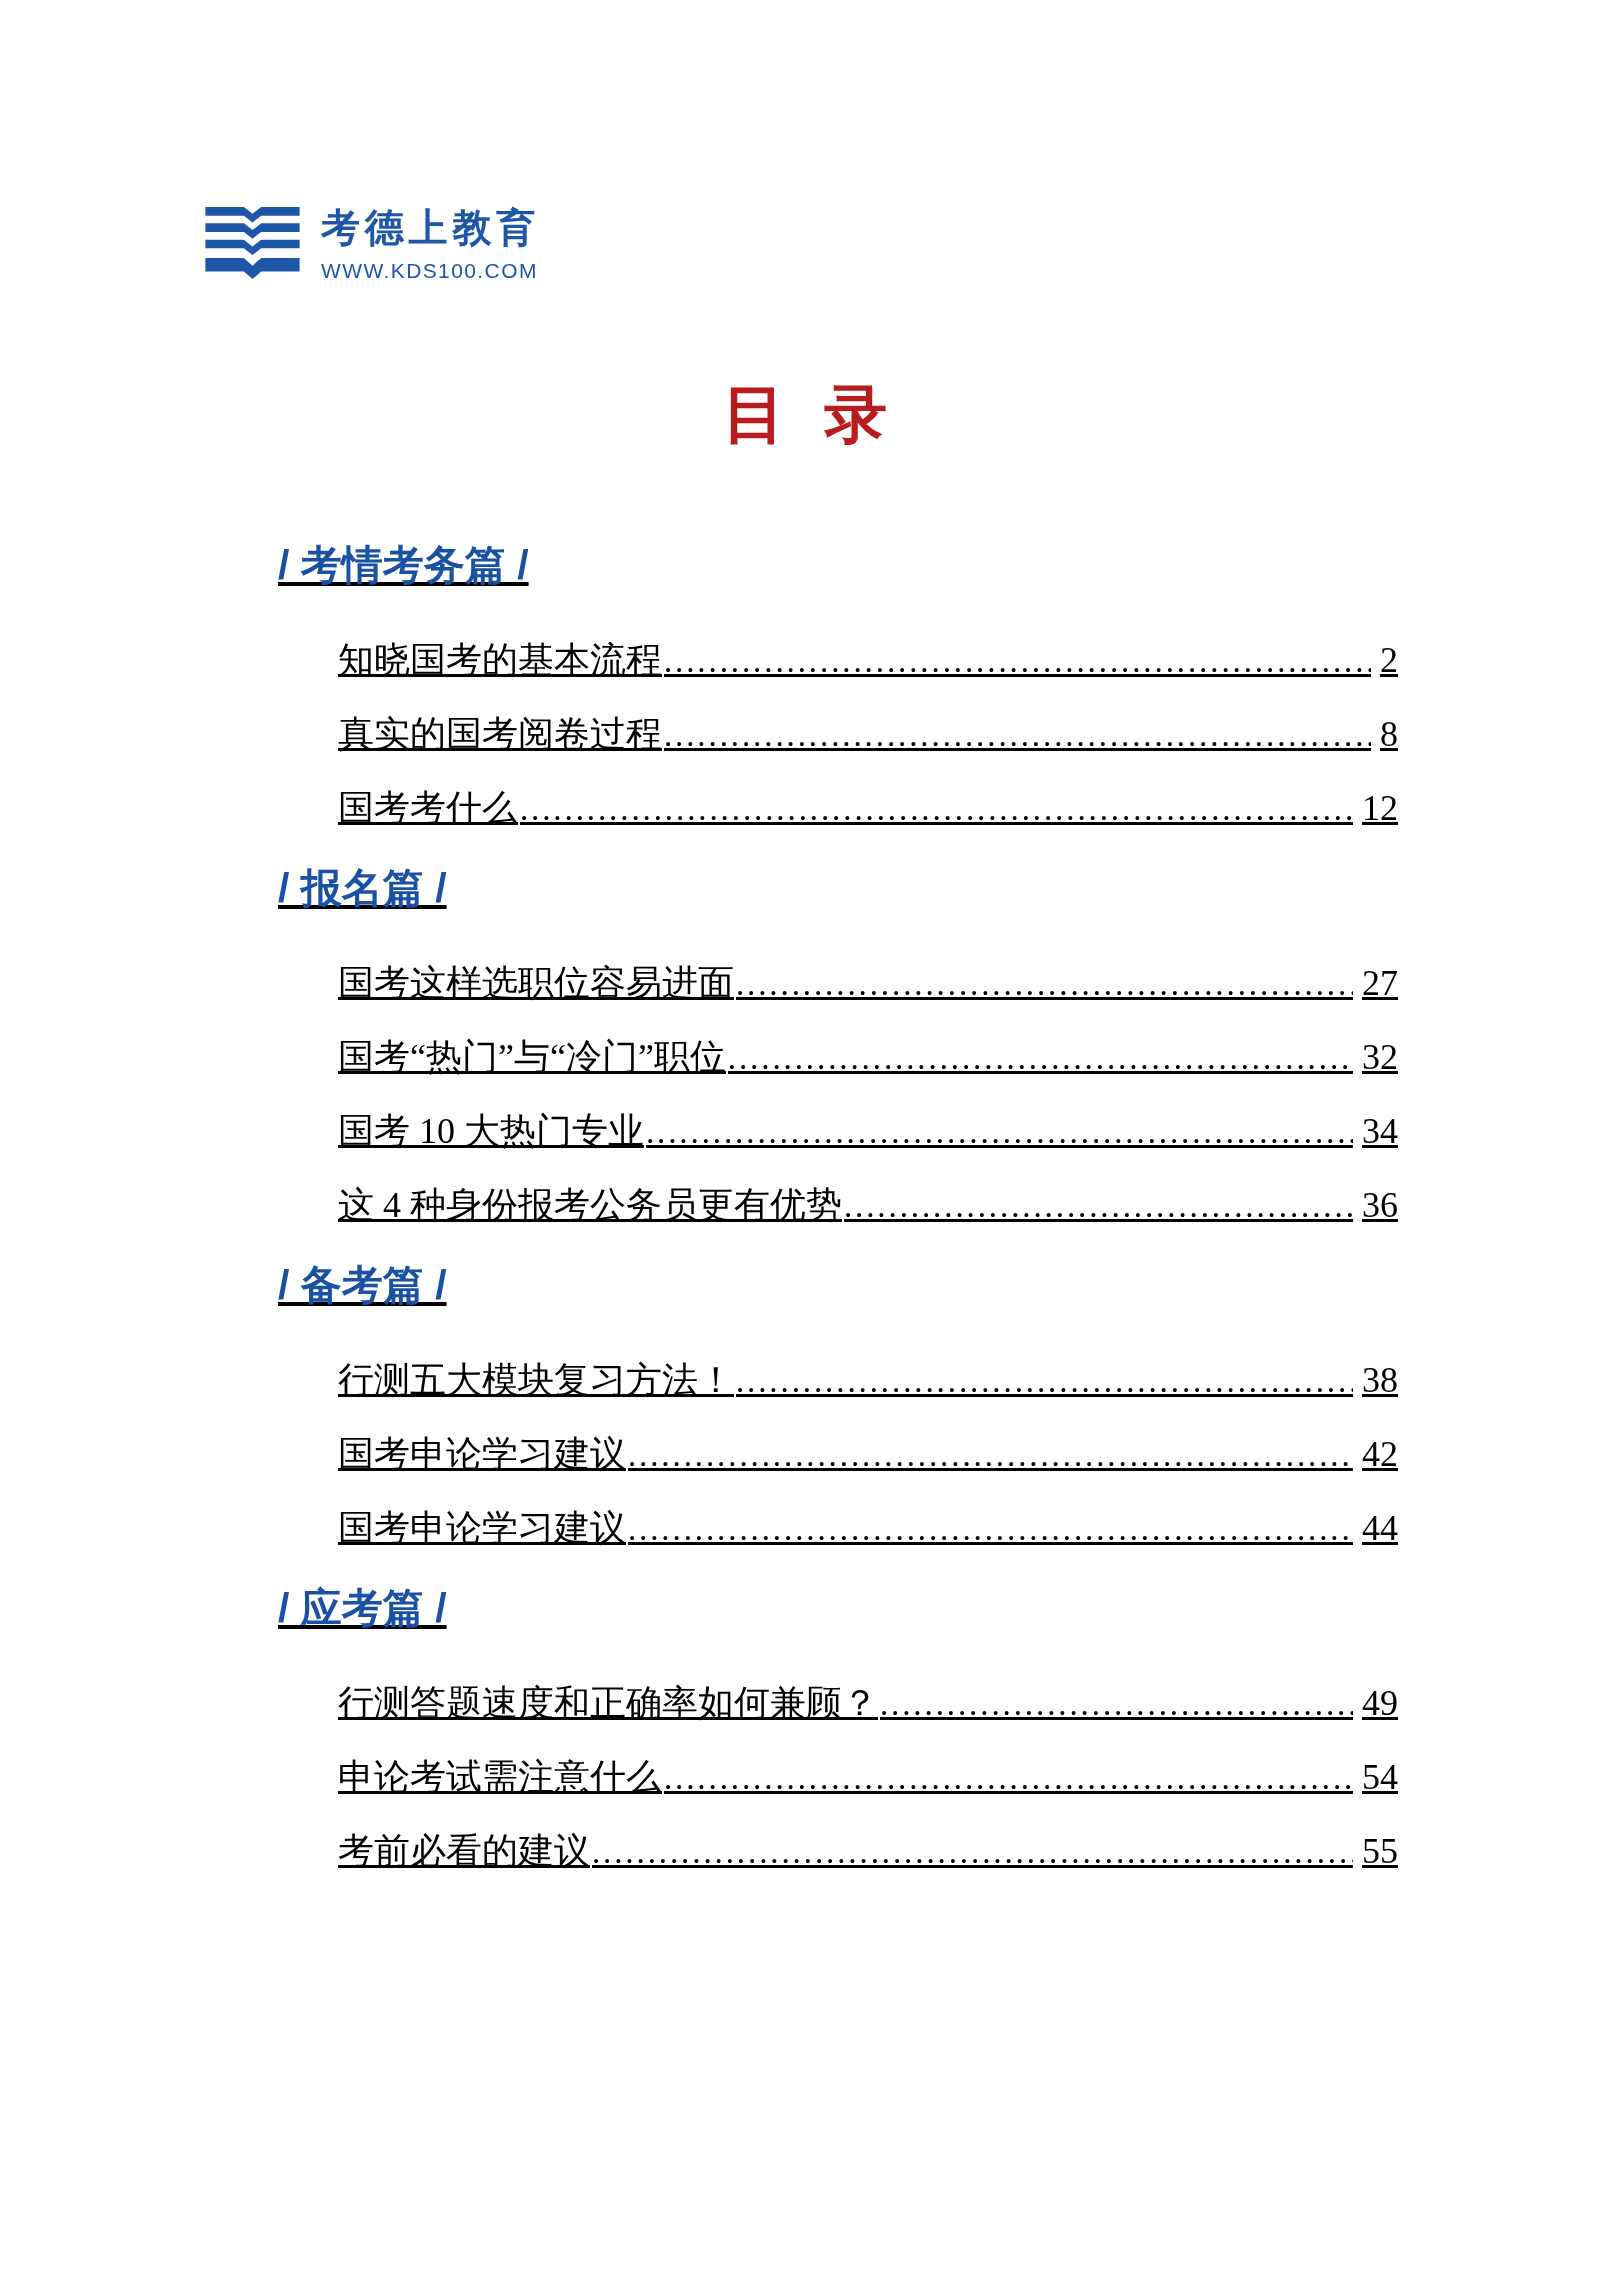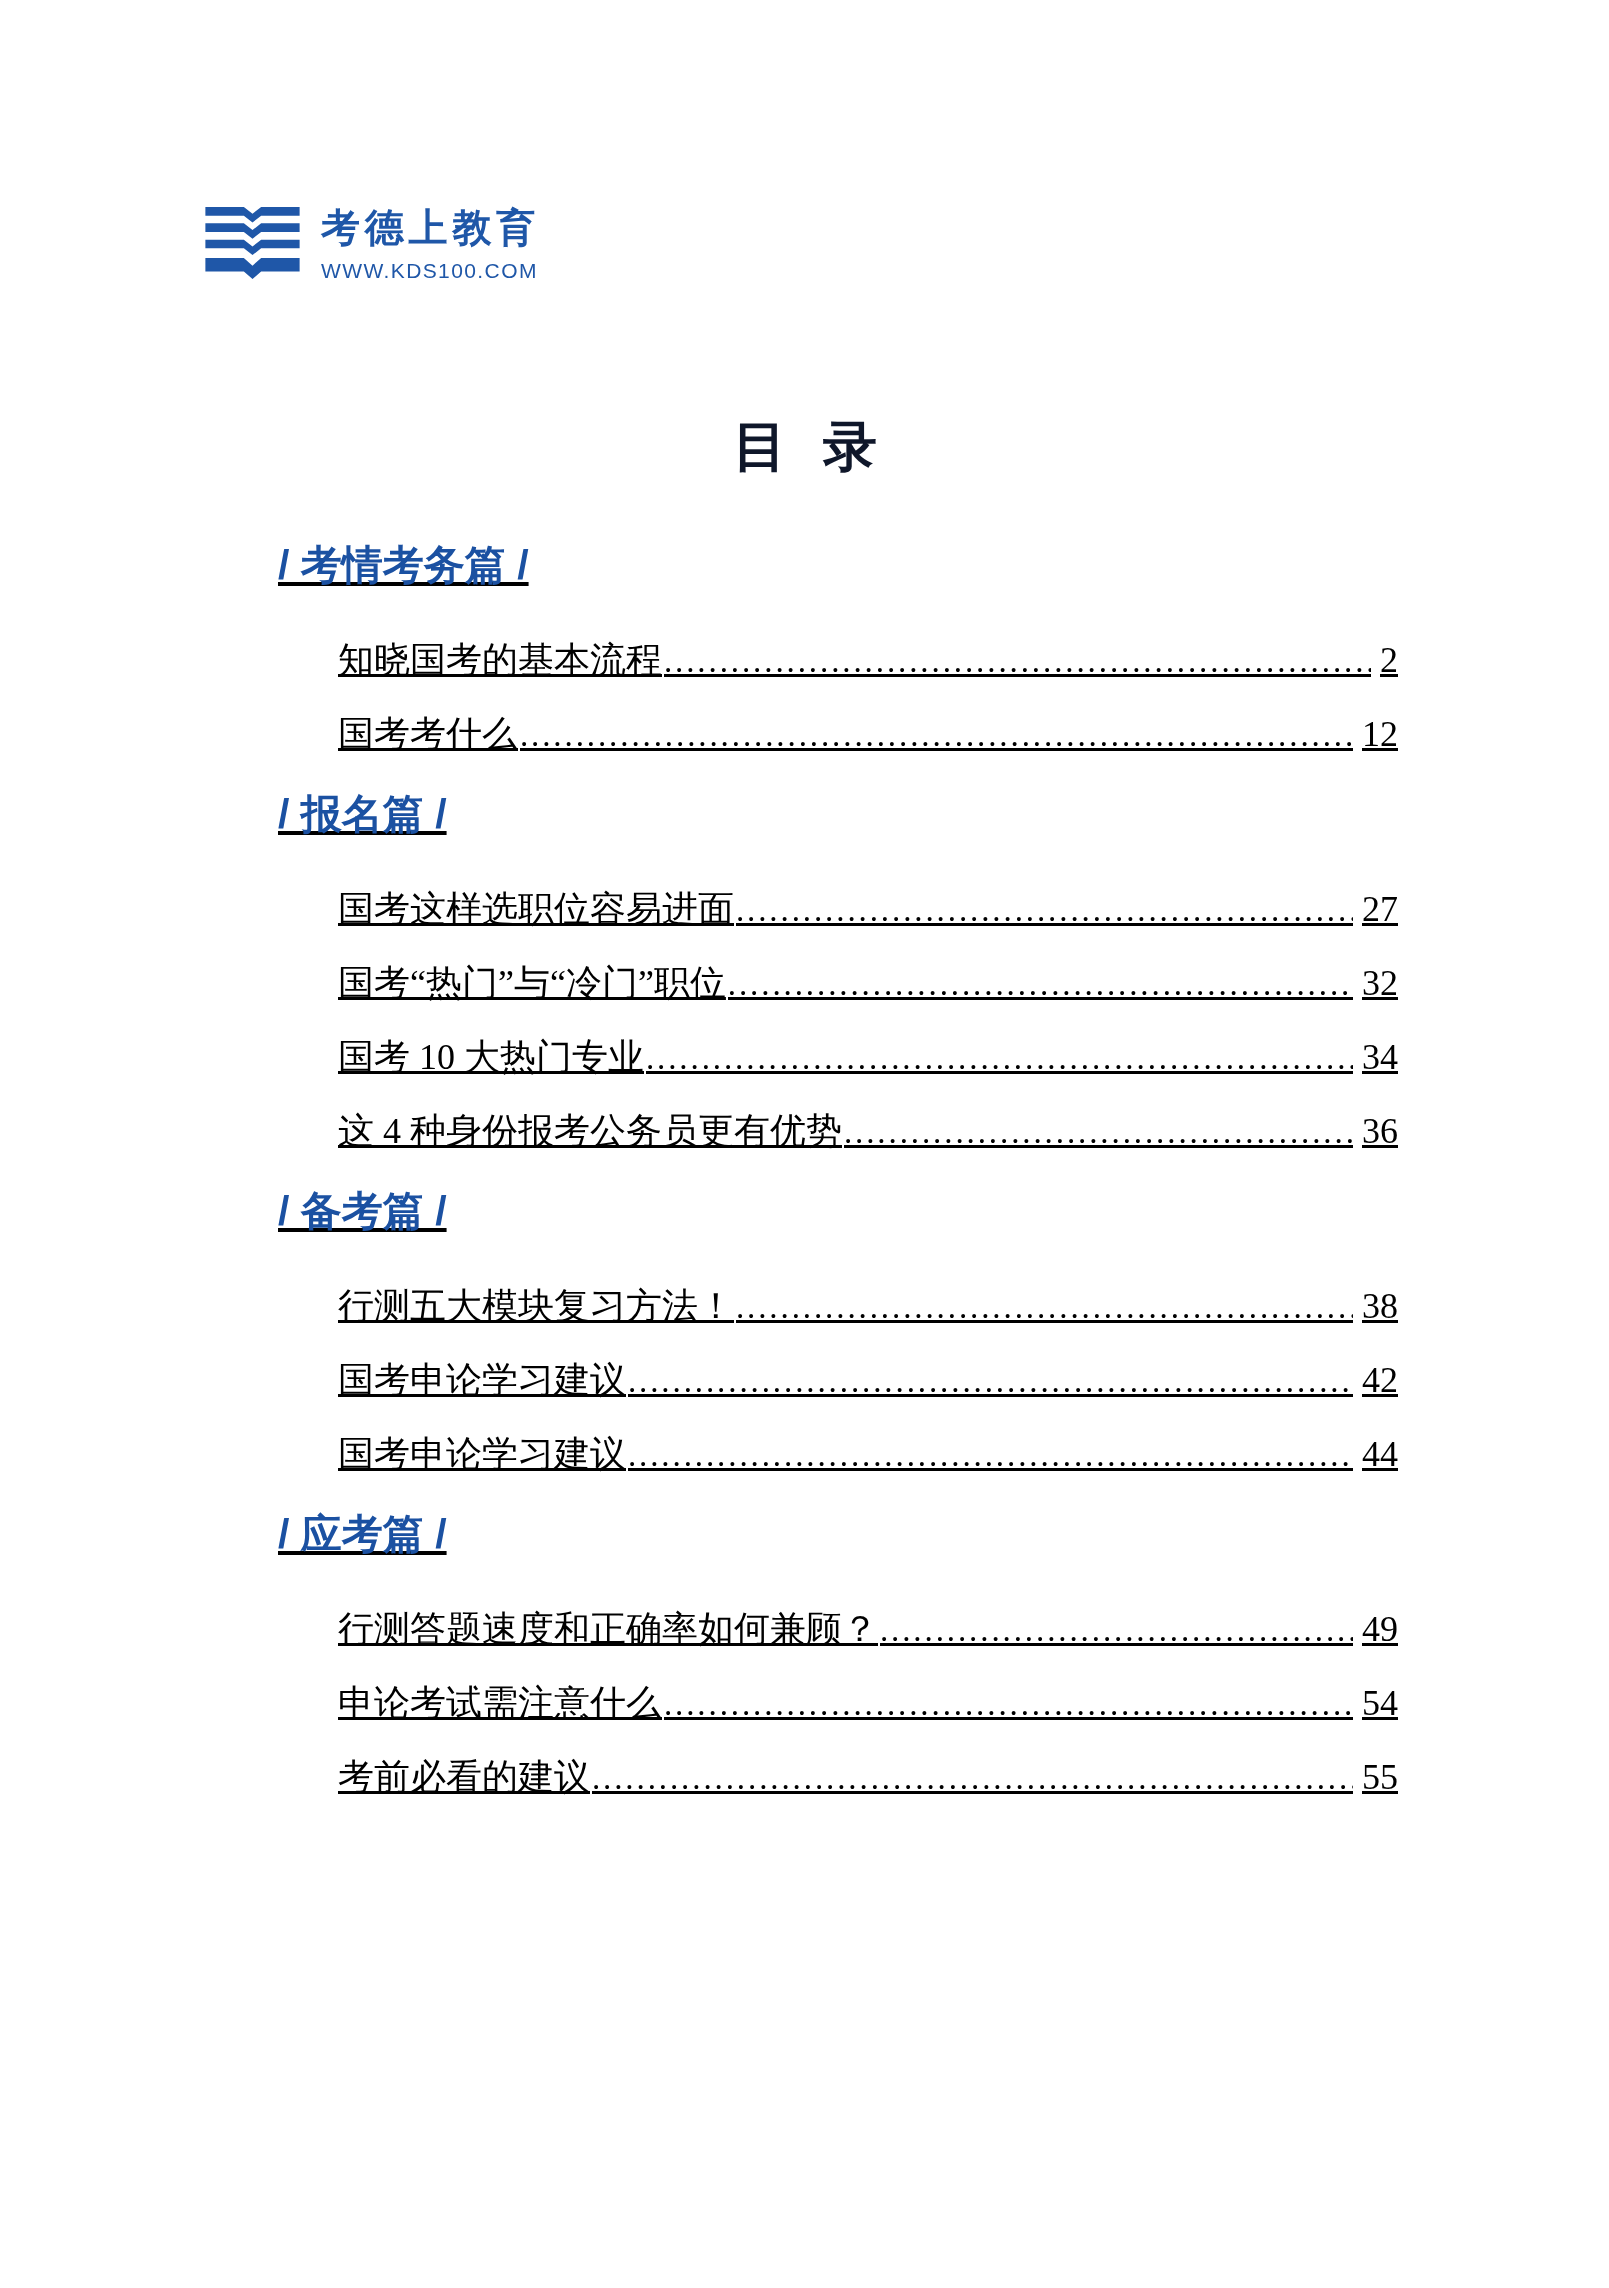--- a/index.html
+++ b/index.html
@@ -47,25 +47,24 @@
 
   
   .doc-title {
     position: absolute;
     top: 384px;
     left: 0;
     width: 100%;
     text-align: center;
     font-family: "Liberation Sans", "DejaVu Sans", sans-serif;
     font-weight: bold;
-    font-size: 54px;
+    font-size: 63px;
     line-height: 60px;
     word-spacing: 21px;
-    color: #0f172a;
-    margin-top: 32px;
+    color: #b91c1c;
   }
 
   
   .toc {
     position: absolute;
     left: 278px;
     top: 541px;
     width: 1120px;
   }
   .toc-section { margin-bottom: 19.3px; text-decoration: underline; }
@@ -128,20 +127,25 @@
   <div class="toc">
   <div class="toc-section">
     <div class="section-header">/ 考情考务篇 /</div>
     <div class="entry-list">
   <div class="toc-entry">
     <span class="entry-title">知晓国考的基本流程</span>
     <span class="entry-leader"></span>
     <span class="entry-page">2</span>
   </div>
 
+  <div class="toc-entry">
+    <span class="entry-title">真实的国考阅卷过程</span>
+    <span class="entry-leader"></span>
+    <span class="entry-page">8</span>
+  </div>
 
   <div class="toc-entry">
     <span class="entry-title">国考考什么</span>
     <span class="entry-leader"></span>
     <span class="entry-page">12</span>
   </div>
 </div>
   </div>
 
   <div class="toc-section">

